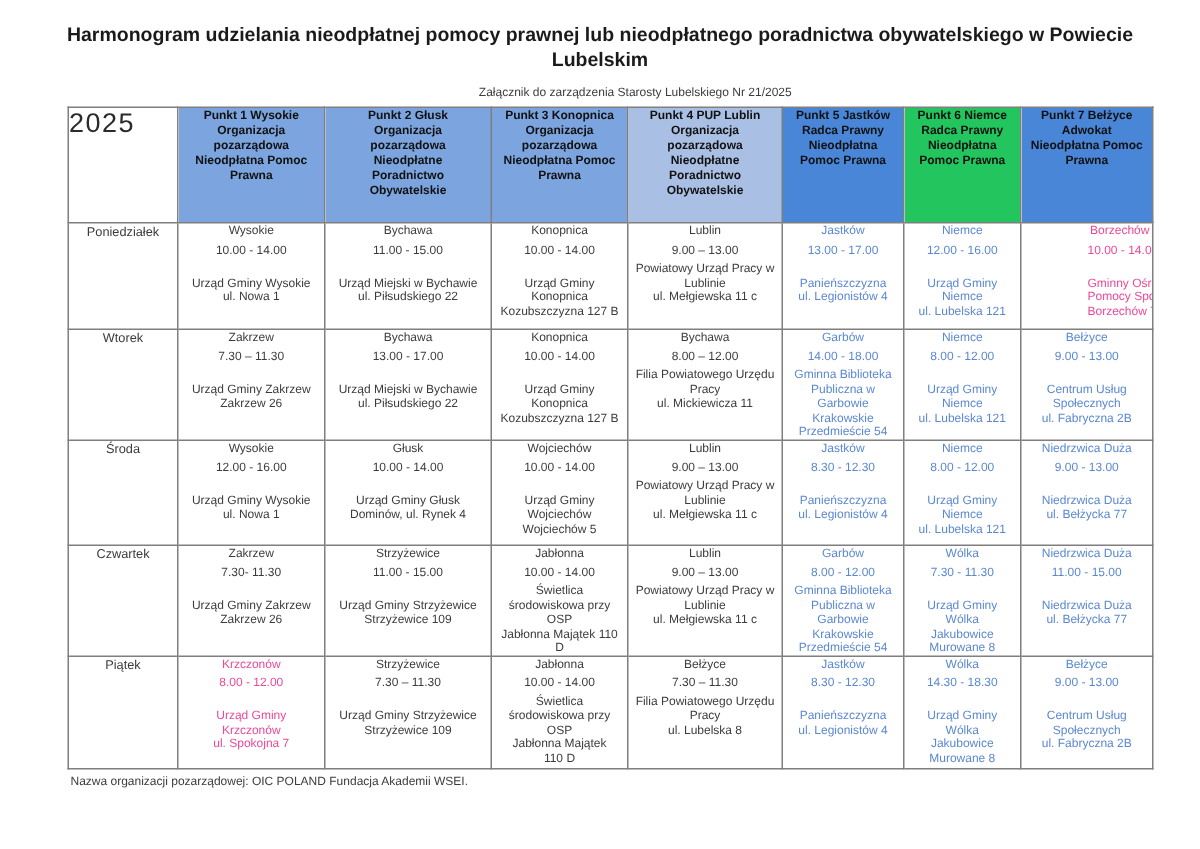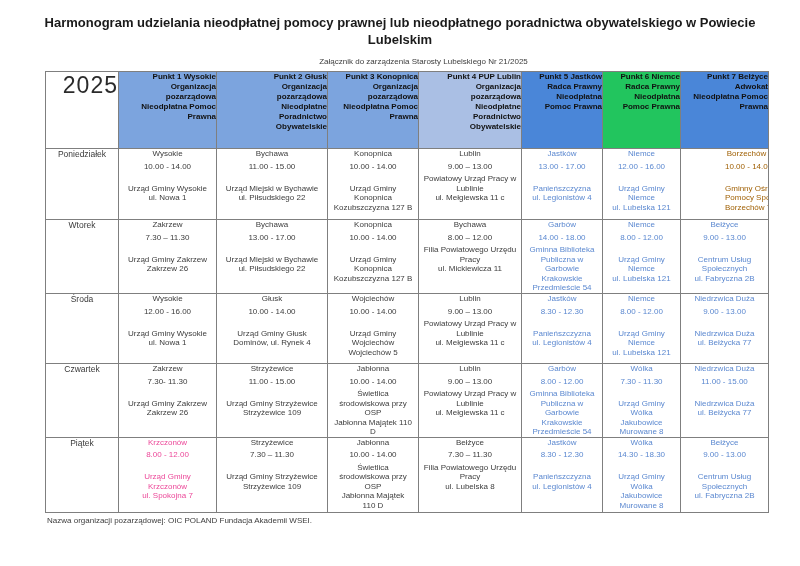--- a/index.html
+++ b/index.html
@@ -33,29 +33,29 @@
   }
   table.schedule td, table.schedule th {
     border: 1px solid #7f7f7f;
     padding: 0;
     overflow: hidden;
     vertical-align: top;
   }
   th.year-cell {
     background: #ffffff;
     vertical-align: middle;
-    text-align: right;
-    font-size: 23px;
+    text-align: left;
+    font-size: 18px;
     font-weight: normal;
     color: #2b2b2b;
     letter-spacing: 1px;
   }
   th.punkt {
     vertical-align: middle;
-    text-align: right;
+    text-align: center;
     padding: 4px 3px 4px 5px;
   }
   .hln {
     font-size: 8px;
     font-weight: bold;
     line-height: 10px;
     color: #111111;
     white-space: nowrap;
   }
   td.day-cell {
@@ -201,21 +201,21 @@
           <div class="ln">ul. Legionistów 4</div>
         </td>
         <td class="schedule-cell" style="color: rgb(91, 136, 208);">
           <div class="ln name">Niemce</div>
           <div class="ln time">12.00 - 16.00</div>
           <div class="ln">&nbsp;</div>
           <div class="ln">Urząd Gminy</div>
           <div class="ln">Niemce</div>
           <div class="ln">ul. Lubelska 121</div>
         </td>
-        <td class="schedule-cell" style="color: #a16207; padding-left: 44px;">
+        <td class="schedule-cell" style="color: #ec4899; padding-left: 44px;">
           <div class="ln name">Borzechów</div>
           <div class="ln time">10.00 - 14.00</div>
           <div class="ln">&nbsp;</div>
           <div class="ln">Gminny Ośrodek</div>
           <div class="ln">Pomocy Społecznej</div>
           <div class="ln">Borzechów 7</div>
         </td>
       </tr>
       <tr class="row-1">
         <td class="day-cell">Wtorek</td>

